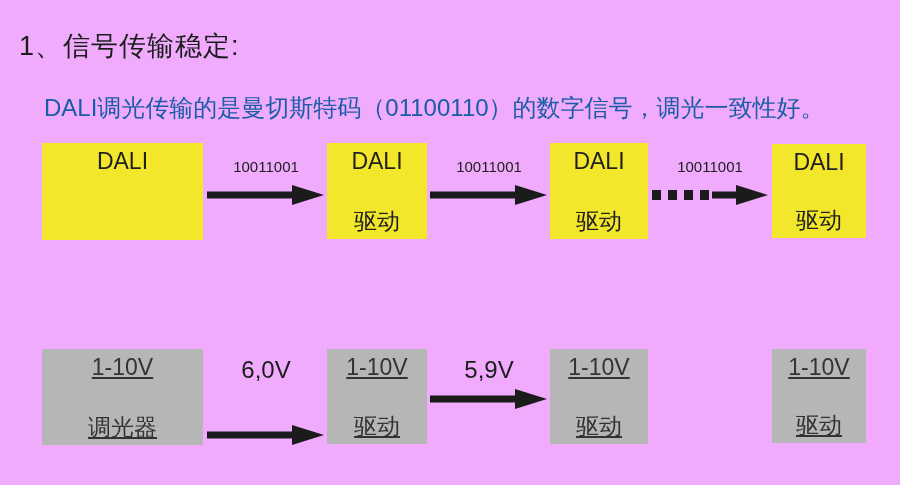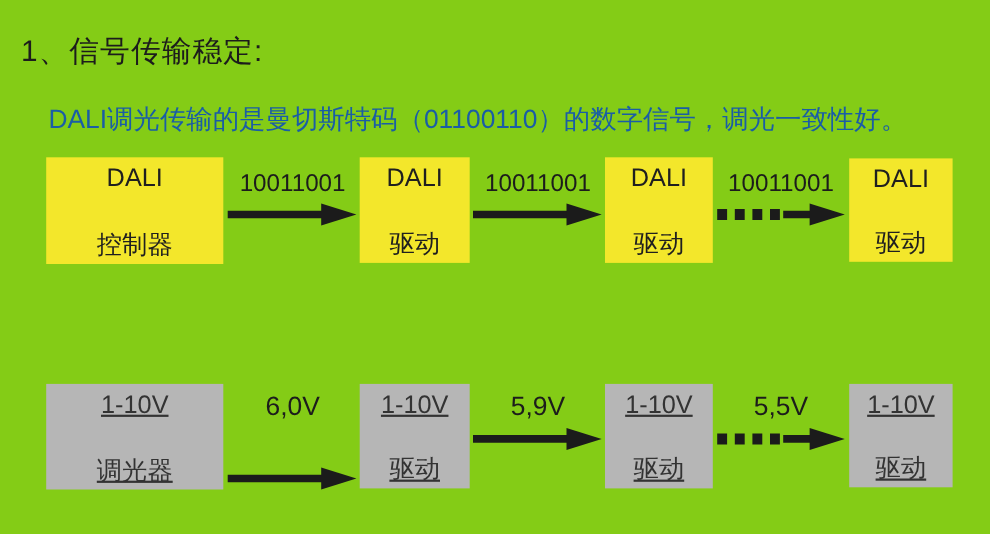--- a/index.html
+++ b/index.html
@@ -1,53 +1,52 @@
 <!DOCTYPE html>
 <html><head>
 <meta charset="utf-8">
 <style>
   html, body { margin:0; padding:0; background:#ffffff; }
   body { width:900px; height:485px; font-family:"Liberation Sans", sans-serif; }
-  .canvas { position:relative; width:900px; height:485px; background:#84cc16; overflow:hidden; }
+  .canvas { position:relative; width:900px; height:485px; background:#f0abfc; overflow:hidden; }
 
   .title {
     position:absolute; left:19px; top:28px;
     font-size:27px; color:#1c1c1c; letter-spacing:1px; white-space:nowrap;
   }
   .desc { position:absolute; font-size:24px; white-space:nowrap; }
   .desc-dali { left:44px; top:92px; color:#1a5da6; }
   .desc-analog { left:42px; top:291px; color:#1c1c1c; }
 
   .node {
     position:absolute; display:flex; flex-direction:column;
     justify-content:space-between; align-items:center; text-align:center;
     font-size:23px; line-height:36px;
   }
   .node-yellow { background:#f3e72b; color:#1f1f1f; }
   .node-gray   { background:#b6b6b6; color:#333333;text-decoration:underline; }
 
   .arrow-group {
     position:absolute; display:flex; flex-direction:column; align-items:center;
   }
-  .arrow-label { font-size:22px; line-height:28px; height:28px; color:#1c1c1c; white-space:nowrap; }
+  .arrow-label { font-size:15px; line-height:28px; height:28px; color:#1c1c1c; white-space:nowrap; }
   .arrow-label-v { font-size:24px; line-height:30px; height:30px; }
   svg.arrow { display:block; }
 </style>
 </head>
 <body>
 
 <div class="canvas">
 
   <div class="title">1、信号传输稳定:</div>
 
   <div class="desc desc-dali">DALI调光传输的是曼切斯特码（01100110）的数字信号，调光一致性好。</div>
 
   <div class="node node-yellow" style="left:42px; top:143px; width:161px; height:97px;">
     <div>DALI</div>
-    <div>控制器</div>
   </div>
 
   <div class="arrow-group" style="left:205px; top:153px; width:122px;">
     <div class="arrow-label">10011001</div>
     <svg class="arrow" width="120" height="26" viewBox="0 0 120 26">
       <line x1="1" y1="14" x2="90" y2="14" stroke="#1b1b1b" stroke-width="7"></line>
       <polygon points="86,4 118,14 86,24" fill="#1b1b1b"></polygon>
     </svg>
   </div>
 
@@ -108,27 +107,19 @@
       <line x1="1" y1="14" x2="90" y2="14" stroke="#1b1b1b" stroke-width="7"></line>
       <polygon points="86,4 118,14 86,24" fill="#1b1b1b"></polygon>
     </svg>
   </div>
 
   <div class="node node-gray" style="left:550px; top:349px; width:98px; height:95px;">
     <div>1-10V</div>
     <div>驱动</div>
   </div>
 
-  <div class="arrow-group" style="left:650px; top:355px; width:120px;">
-    <div class="arrow-label arrow-label-v">5,5V</div>
-    <svg class="arrow" width="120" height="26" viewBox="0 0 120 26">
-      <line x1="2" y1="14" x2="62" y2="14" stroke="#1b1b1b" stroke-width="10" stroke-dasharray="9 7"></line>
-      <line x1="62" y1="14" x2="90" y2="14" stroke="#1b1b1b" stroke-width="7"></line>
-      <polygon points="86,4 118,14 86,24" fill="#1b1b1b"></polygon>
-    </svg>
-  </div>
 
   <div class="node node-gray" style="left:772px; top:349px; width:94px; height:94px;">
     <div>1-10V</div>
     <div>驱动</div>
   </div>
 
 </div>
 
 </body></html>

